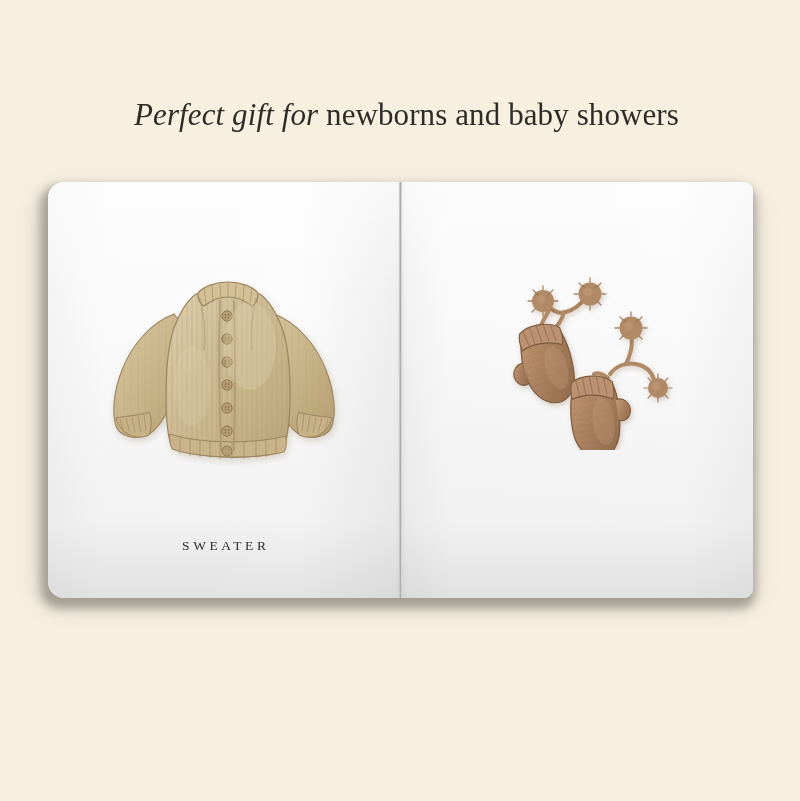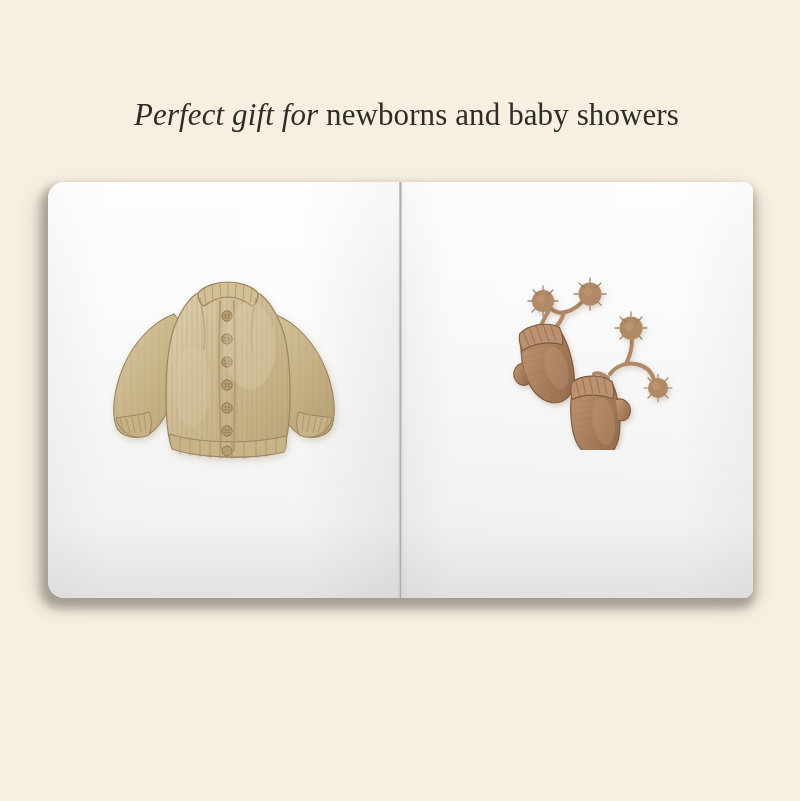--- a/index.html
+++ b/index.html
@@ -309,20 +309,21 @@
                 <path d="M100 32 C104 52 106 66 104 84" stroke="#a8916a" stroke-width="1.6" fill="none" opacity="0.5"></path>
                 <path d="M156 32 C152 52 150 66 152 84" stroke="#a8916a" stroke-width="1.6" fill="none" opacity="0.5"></path>
 
                 <ellipse cx="150" cy="80" rx="26" ry="44" fill="#e3d6b6" opacity="0.28"></ellipse>
                 <ellipse cx="92" cy="120" rx="18" ry="40" fill="#e3d6b6" opacity="0.20"></ellipse>
               </g>
             </svg>
           </div>
         </div>
 
+        <div class="caption">SWEATER</div>
       </div>
 
       <div class="page page-right">
 
         <div class="art art-right">
           <div class="art-mittens">
             <svg viewBox="0 0 200 180" width="200" height="180" xmlns="http://www.w3.org/2000/svg">
               <defs>
                 <linearGradient id="mitG" x1="0" y1="0" x2="1" y2="1">
                   <stop offset="0%" stop-color="#c49a76"></stop>

